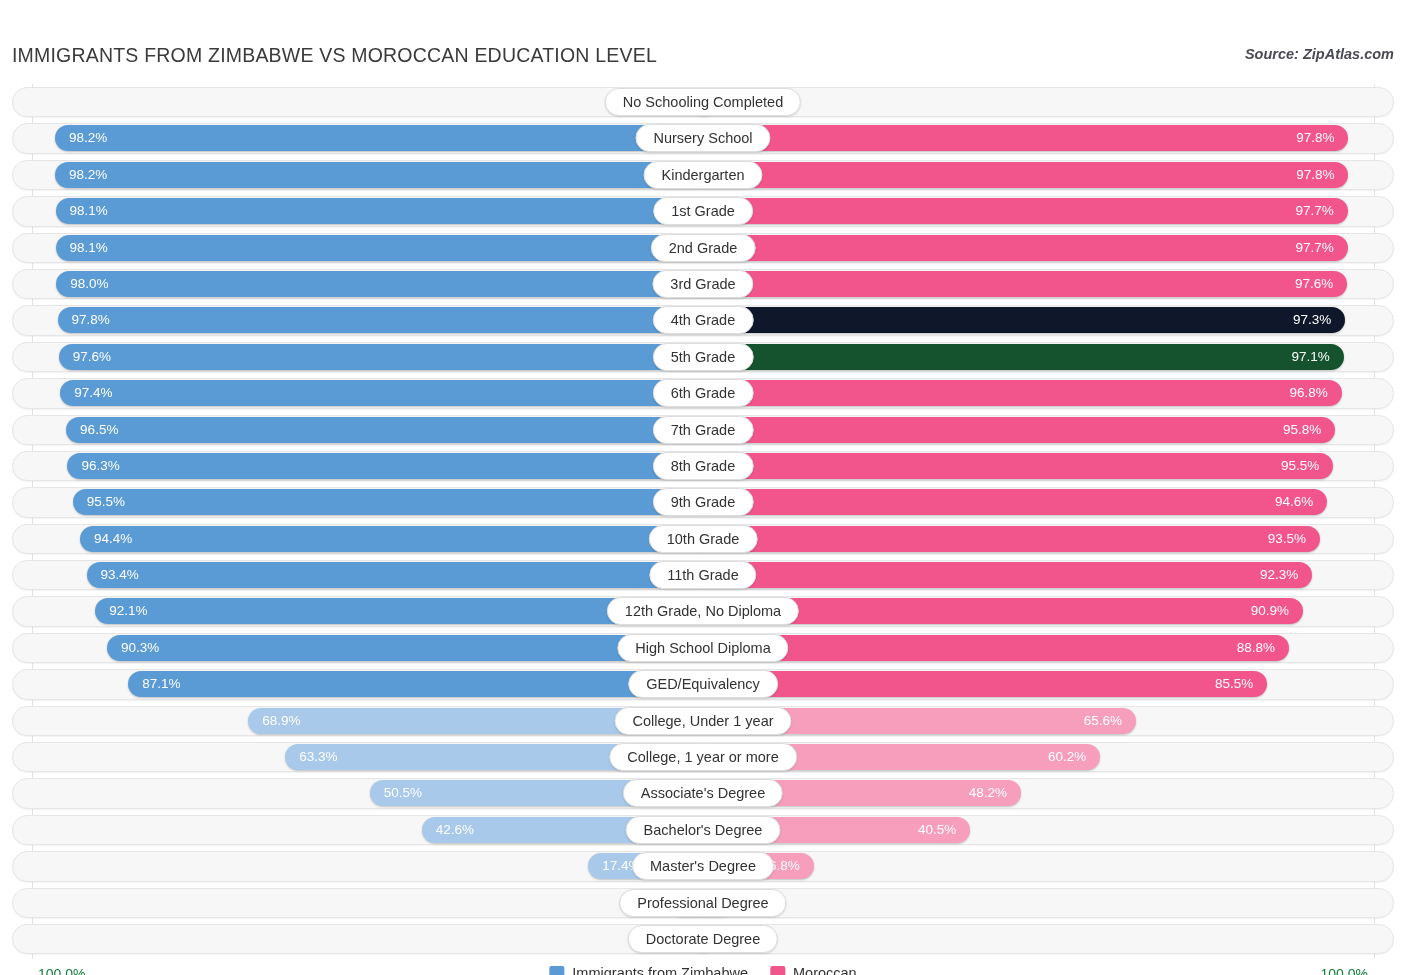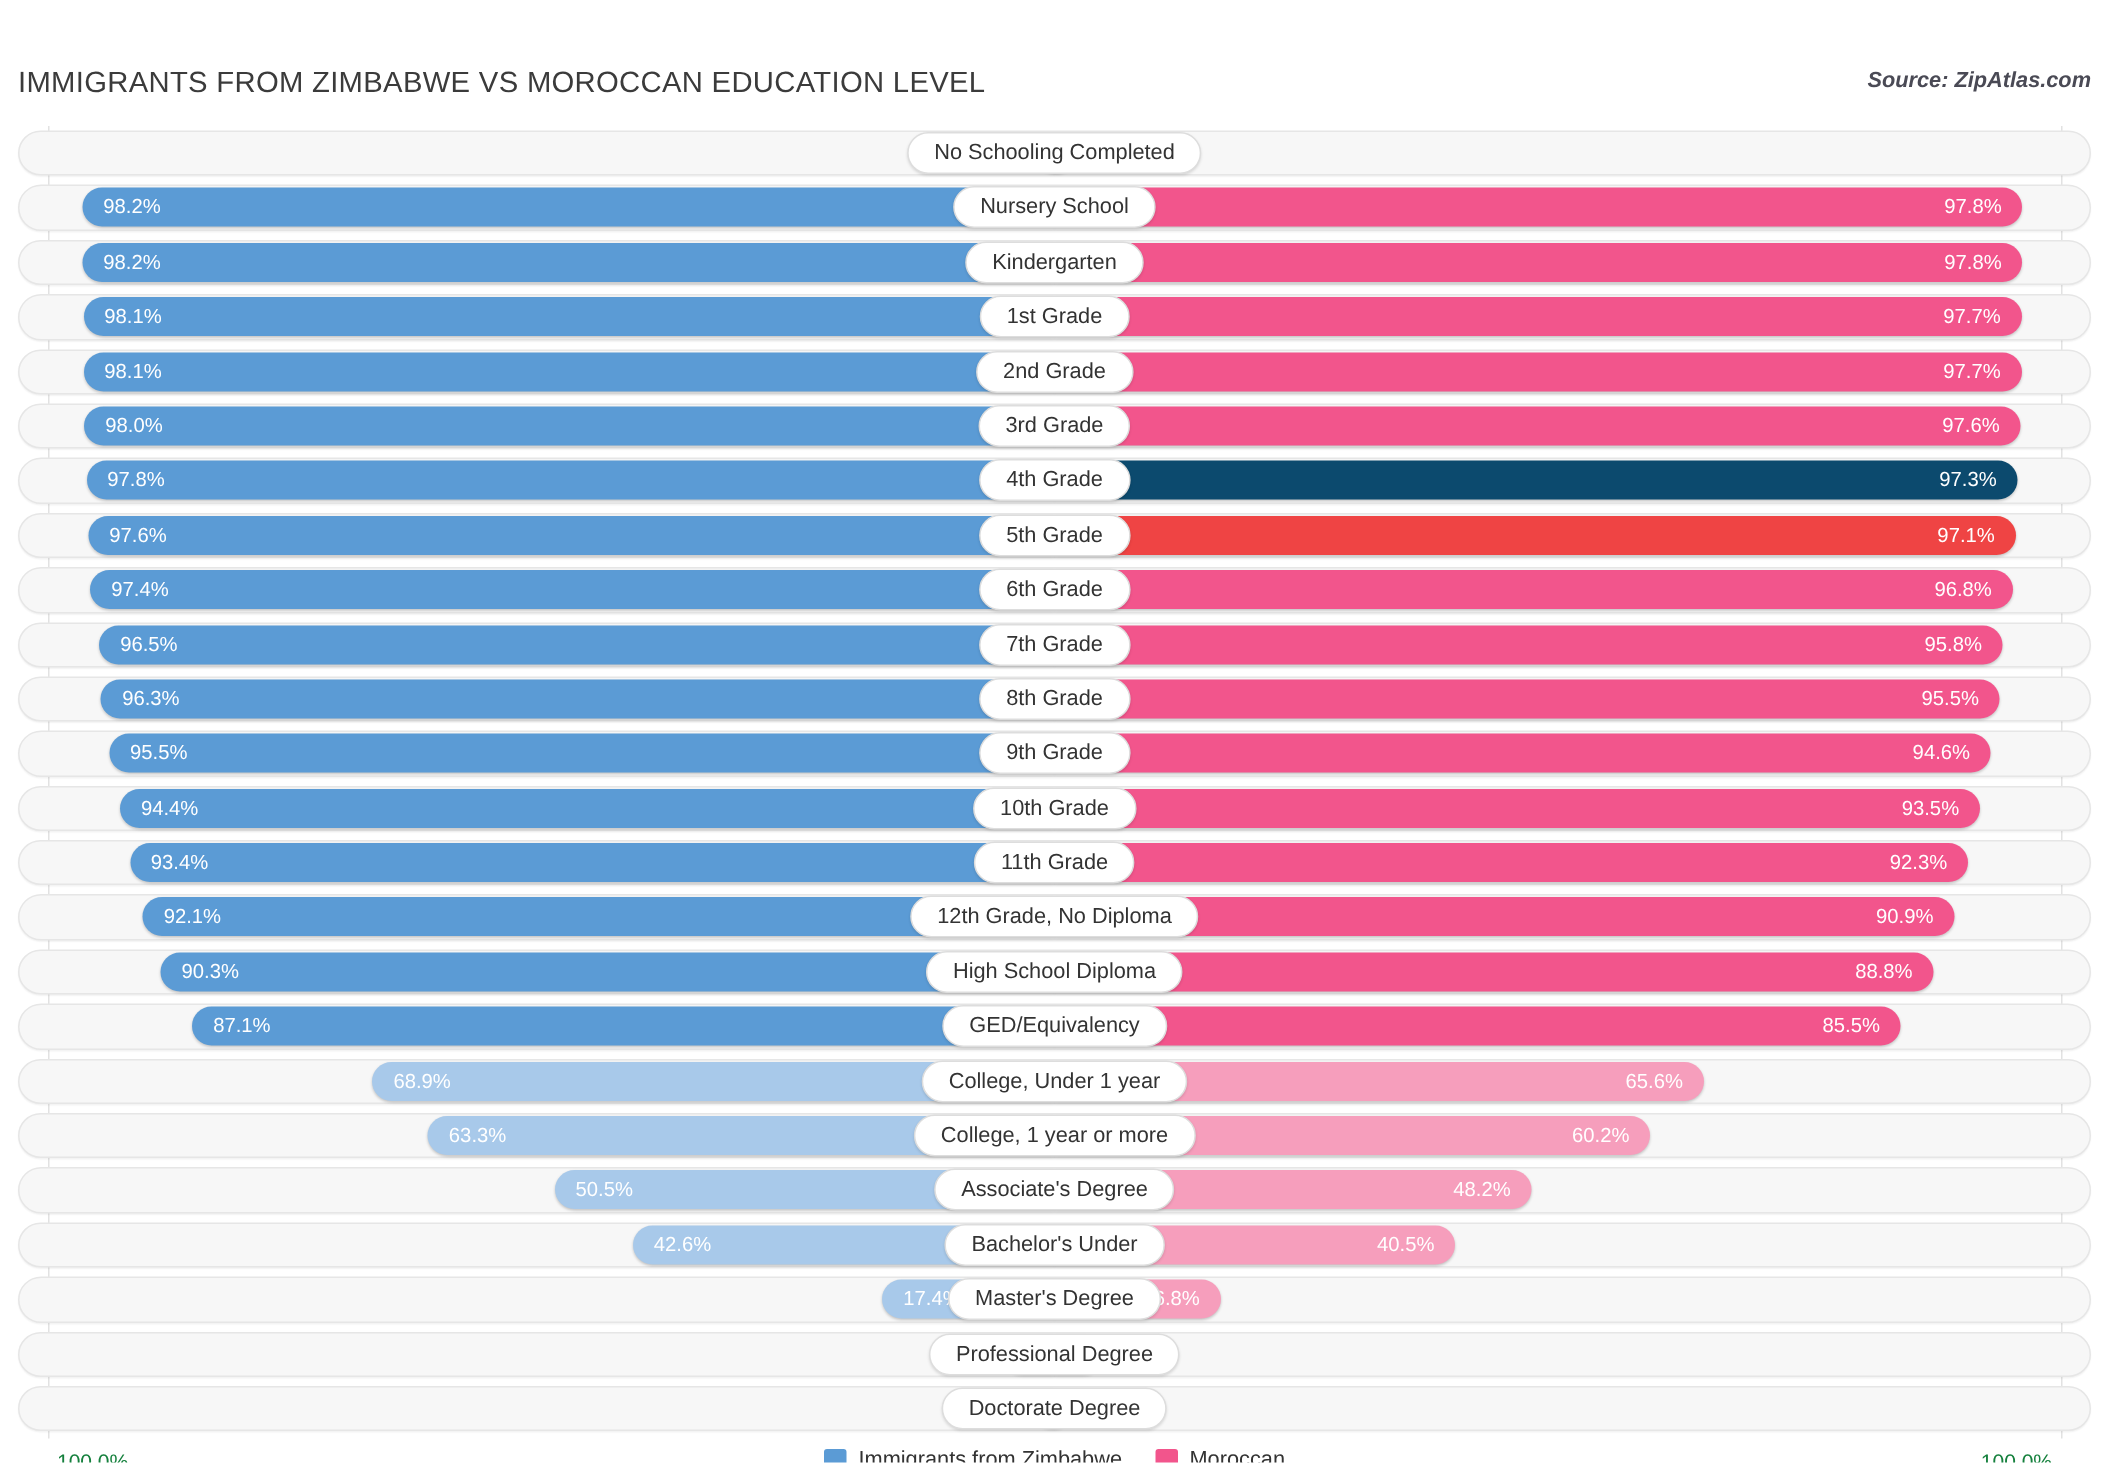--- a/index.html
+++ b/index.html
@@ -277,35 +277,35 @@
           <div class="cat-pill">3rd Grade</div>
         </div>
         <div class="row">
           <div class="track"></div>
           <div class="half left">
             <div class="bar" style="width: 645.48px; background: rgb(91, 155, 213);">
               <div class="vlabel inside">97.8%</div>
             </div>
           </div>
           <div class="half right">
-            <div class="bar" style="width: 642.18px; background: #0c4a6e;">
+            <div class="bar" style="width: 642.18px; background: #0f172a;">
               <div class="vlabel inside">97.3%</div>
             </div>
           </div>
           <div class="cat-pill">4th Grade</div>
         </div>
         <div class="row">
           <div class="track"></div>
           <div class="half left">
             <div class="bar" style="width: 644.16px; background: rgb(91, 155, 213);">
               <div class="vlabel inside">97.6%</div>
             </div>
           </div>
           <div class="half right">
-            <div class="bar" style="width: 640.86px; background: #ef4444;">
+            <div class="bar" style="width: 640.86px; background: #14532d;">
               <div class="vlabel inside">97.1%</div>
             </div>
           </div>
           <div class="cat-pill">5th Grade</div>
         </div>
         <div class="row">
           <div class="track"></div>
           <div class="half left">
             <div class="bar" style="width: 642.84px; background: rgb(91, 155, 213);">
               <div class="vlabel inside">97.4%</div>
@@ -477,21 +477,21 @@
           <div class="half left">
             <div class="bar" style="width: 281.16px; background: rgb(168, 201, 234);">
               <div class="vlabel inside">42.6%</div>
             </div>
           </div>
           <div class="half right">
             <div class="bar" style="width: 267.3px; background: rgb(246, 158, 188);">
               <div class="vlabel inside">40.5%</div>
             </div>
           </div>
-          <div class="cat-pill">Bachelor's Under</div>
+          <div class="cat-pill">Bachelor's Degree</div>
         </div>
         <div class="row">
           <div class="track"></div>
           <div class="half left">
             <div class="bar" style="width: 114.84px; background: rgb(168, 201, 234);">
               <div class="vlabel inside">17.4%</div>
             </div>
           </div>
           <div class="half right">
             <div class="bar" style="width: 110.88px; background: rgb(246, 158, 188);">

